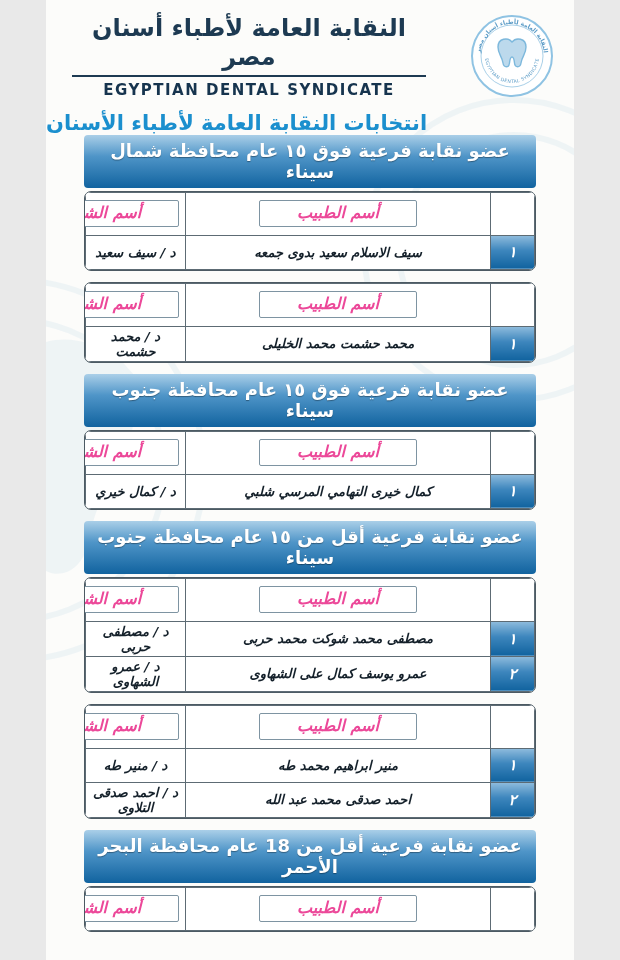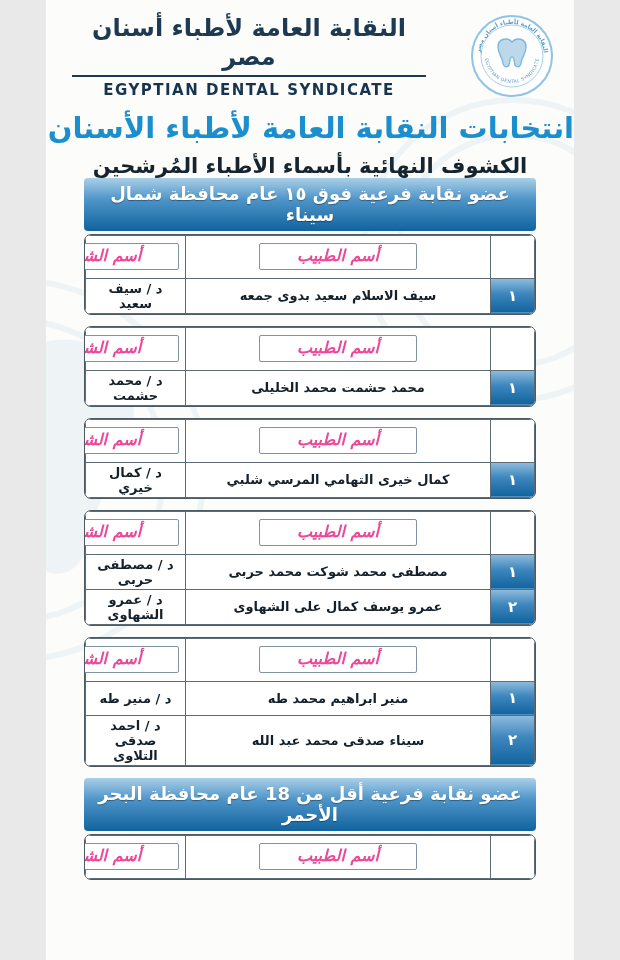--- a/index.html
+++ b/index.html
@@ -48,22 +48,22 @@
   }
   .logo-en{
     font-size:15px;
     font-weight:bold;
     letter-spacing:1.5px;
     color:#16344e;
   }
   .badge{ width:84px; height:84px; flex:0 0 auto; }
   
   .title-main{
-    text-align:right;
-    font-size:29px;
+    text-align:left;
+    font-size:21px;
     font-weight:bold;
     color:#1b8fce;
     margin-top:8px;
   }
   .title-sub{
     text-align:center;
     font-size:21px;
     font-weight:bold;
     color:#15242e;
     margin-top:9px;
@@ -123,21 +123,21 @@
     border-radius:2px;
     min-width:120px;
     font-style:italic;
   }
   th.num-h{
     background:linear-gradient(180deg,#8fbcdd 0%,#3d86bd 45%,#11639f 100%);
     color:#ffffff;
     font-weight:bold;
     font-size:19px;
   }
-  tr.row td{ height:29px; }
+  tr.row td{ height:29px;font-style:italic; }
   td.num{
     background:linear-gradient(180deg,#8fbcdd 0%,#3d86bd 45%,#11639f 100%);
     color:#ffffff;
     font-weight:bold;
     font-size:15px;
   }
   td.doc, td.fame{
     font-size:13px;
     font-weight:bold;
     color:#14202a;
@@ -180,21 +180,20 @@
           <textPath href="#arcTop" startOffset="50%" text-anchor="middle">النقابة العامة لأطباء أسنان مصر</textPath>
         </text>
         <text font-size="4.6" fill="#5c9cc7" letter-spacing="0.4">
           <textPath href="#arcBottom" startOffset="50%" text-anchor="middle">EGYPTIAN DENTAL SYNDICATE</textPath>
         </text>
       </svg>
     </div>
   </header>
 
   <div class="title-main">انتخابات النقابة العامة لأطباء الأسنان</div>
-  <div class="title-sub">الكشوف النهائية بأسماء الأطباء المُرشحين</div>
 
   <main id="sections">
       <section class="sec">
     <div class="banner">عضو نقابة فرعية فوق ١٥ عام محافظة شمال سيناء</div>
     <div class="tablewrap">
       <table>
         <colgroup>
               <col class="c-num">
               <col class="c-doc">
               <col class="c-fame">
@@ -233,20 +232,21 @@
       <tr class="row">
         <td class="num">١</td>
         <td class="doc">محمد حشمت محمد الخليلى</td>
         <td class="fame">د / محمد حشمت</td>
       </tr>
         </tbody>
       </table>
     </div>
       </section>
       <section class="sec">
+    <div class="banner">عضو نقابة فرعية فوق ١٥ عام محافظة جنوب سيناء</div>
     <div class="tablewrap">
       <table>
         <colgroup>
               <col class="c-num">
               <col class="c-doc">
               <col class="c-fame">
             </colgroup>
         <tbody>
           <tr class="head">
             <th class="num-h">م</th>
@@ -257,20 +257,21 @@
       <tr class="row">
         <td class="num">١</td>
         <td class="doc">كمال خيرى التهامي المرسي شلبي</td>
         <td class="fame">د / كمال خيري</td>
       </tr>
         </tbody>
       </table>
     </div>
       </section>
       <section class="sec">
+    <div class="banner">عضو نقابة فرعية أقل من ١٥ عام محافظة جنوب سيناء</div>
     <div class="tablewrap">
       <table>
         <colgroup>
               <col class="c-num">
               <col class="c-doc">
               <col class="c-fame">
             </colgroup>
         <tbody>
           <tr class="head">
             <th class="num-h">م</th>
@@ -307,21 +308,21 @@
             <th><span class="hbox">أسم الشهرة</span></th>
           </tr>
 
       <tr class="row">
         <td class="num">١</td>
         <td class="doc">منير ابراهيم محمد طه</td>
         <td class="fame">د / منير طه</td>
       </tr>
       <tr class="row">
         <td class="num">٢</td>
-        <td class="doc">سيناء صدقى محمد عبد الله</td>
+        <td class="doc">احمد صدقى محمد عبد الله</td>
         <td class="fame">د / احمد صدقى التلاوى</td>
       </tr>
         </tbody>
       </table>
     </div>
       </section>
       <section class="sec">
     <div class="banner">عضو نقابة فرعية أقل من 18 عام محافظة البحر الأحمر</div>
     <div class="tablewrap">
       <table>

